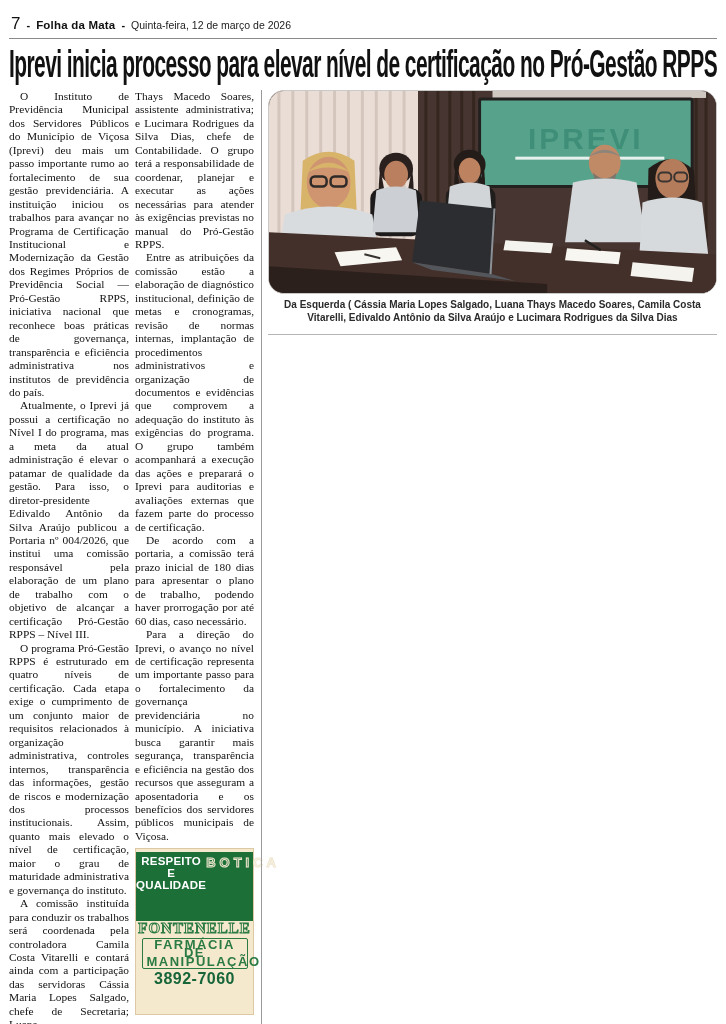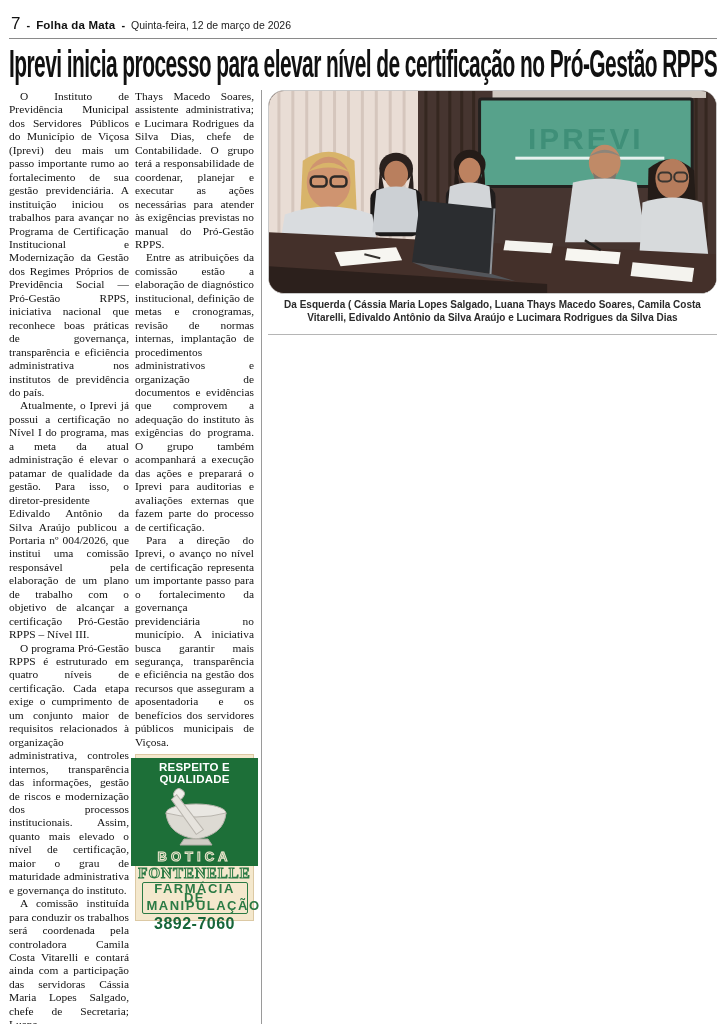--- a/index.html
+++ b/index.html
@@ -53,22 +53,22 @@
   .caption-rule { border:none; border-top:1px solid #b5b5b5; margin-top:10px; }
 
   
   .ad {
     margin-top:5px; width:119px; height:167px;
     background:#f4e8cd; border:1px solid #dcc9a4;
     display:flex; flex-direction:column; align-items:center;
     font-family:"Liberation Sans", sans-serif;
   }
   .ad-green {
-    width:127px; margin-top:3px; background:#1d6f38;
-    display:flex; flex-direction:column; align-items:center; padding:3px 0 2px 0;
+    width:117px; margin-top:3px; background:#1d6f38;
+    display:flex; flex-direction:row; padding:3px 0 2px 0;
   }
   .ad-tagline {
     color:#ffffff; font-weight:800; font-size:11.5px; line-height:12px;
     text-align:center; letter-spacing:.2px;
   }
   .ad-mortar { margin:2px 0 0 0; }
   .ad-botica {
     font-size:13px; font-weight:800; letter-spacing:4px;
     color:rgba(244,232,205,.18);
     -webkit-text-stroke:1px #efe6cf;
@@ -111,20 +111,21 @@
     <div class="coltext col1">
       <p>O Instituto de Previdência Municipal dos Servidores Públicos do Município de Viçosa (Iprevi) deu mais um passo importante rumo ao fortalecimento de sua gestão previdenciária. A instituição iniciou os trabalhos para avançar no Programa de Certificação Institucional e Modernização da Gestão dos Regimes Próprios de Previdência Social — Pró-Gestão RPPS, iniciativa nacional que reconhece boas práticas de governança, transparência e eficiência administrativa nos institutos de previdência do país.</p>
       <p>Atualmente, o Iprevi já possui a certificação no Nível I do programa, mas a meta da atual administração é elevar o patamar de qualidade da gestão. Para isso, o diretor-presidente Edivaldo Antônio da Silva Araújo publicou a Portaria nº 004/2026, que institui uma comissão responsável pela elaboração de um plano de trabalho com o objetivo de alcançar a certificação Pró-Gestão RPPS – Nível III.</p>
       <p>O programa Pró-Gestão RPPS é estruturado em quatro níveis de certificação. Cada etapa exige o cumprimento de um conjunto maior de requisitos relacionados à organização administrativa, controles internos, transparência das informações, gestão de riscos e modernização dos processos institucionais. Assim, quanto mais elevado o nível de certificação, maior o grau de maturidade administrativa e governança do instituto.</p>
       <p>A comissão instituída para conduzir os trabalhos será coordenada pela controladora Camila Costa Vitarelli e contará ainda com a participação das servidoras Cássia Maria Lopes Salgado, chefe de Secretaria; Luana</p>
     </div>
 
     <div class="coltext col2">
       <p class="noindent">Thays Macedo Soares, assistente administrativa; e Lucimara Rodrigues da Silva Dias, chefe de Contabilidade. O grupo terá a responsabilidade de coordenar, planejar e executar as ações necessárias para atender às exigências previstas no manual do Pró-Gestão RPPS.</p>
       <p>Entre as atribuições da comissão estão a elaboração de diagnóstico institucional, definição de metas e cronogramas, revisão de normas internas, implantação de procedimentos administrativos e organização de documentos e evidências que comprovem a adequação do instituto às exigências do programa. O grupo também acompanhará a execução das ações e preparará o Iprevi para auditorias e avaliações externas que fazem parte do processo de certificação.</p>
+      <p>De acordo com a portaria, a comissão terá prazo inicial de 180 dias para apresentar o plano de trabalho, podendo haver prorrogação por até 60 dias, caso necessário.</p>
       <p>Para a direção do Iprevi, o avanço no nível de certificação representa um importante passo para o fortalecimento da governança previdenciária no município. A iniciativa busca garantir mais segurança, transparência e eficiência na gestão dos recursos que asseguram a aposentadoria e os benefícios dos servidores públicos municipais de Viçosa.</p>
 
       <div class="ad">
         <div class="ad-green">
           <div class="ad-tagline">
             <div>RESPEITO E</div>
             <div>QUALIDADE</div>
           </div>
           <svg class="ad-mortar" width="78" height="62" viewBox="0 0 78 62">
             <ellipse cx="40" cy="26" rx="30" ry="9" fill="#e9e7e2" stroke="#b9b5ae"></ellipse>

